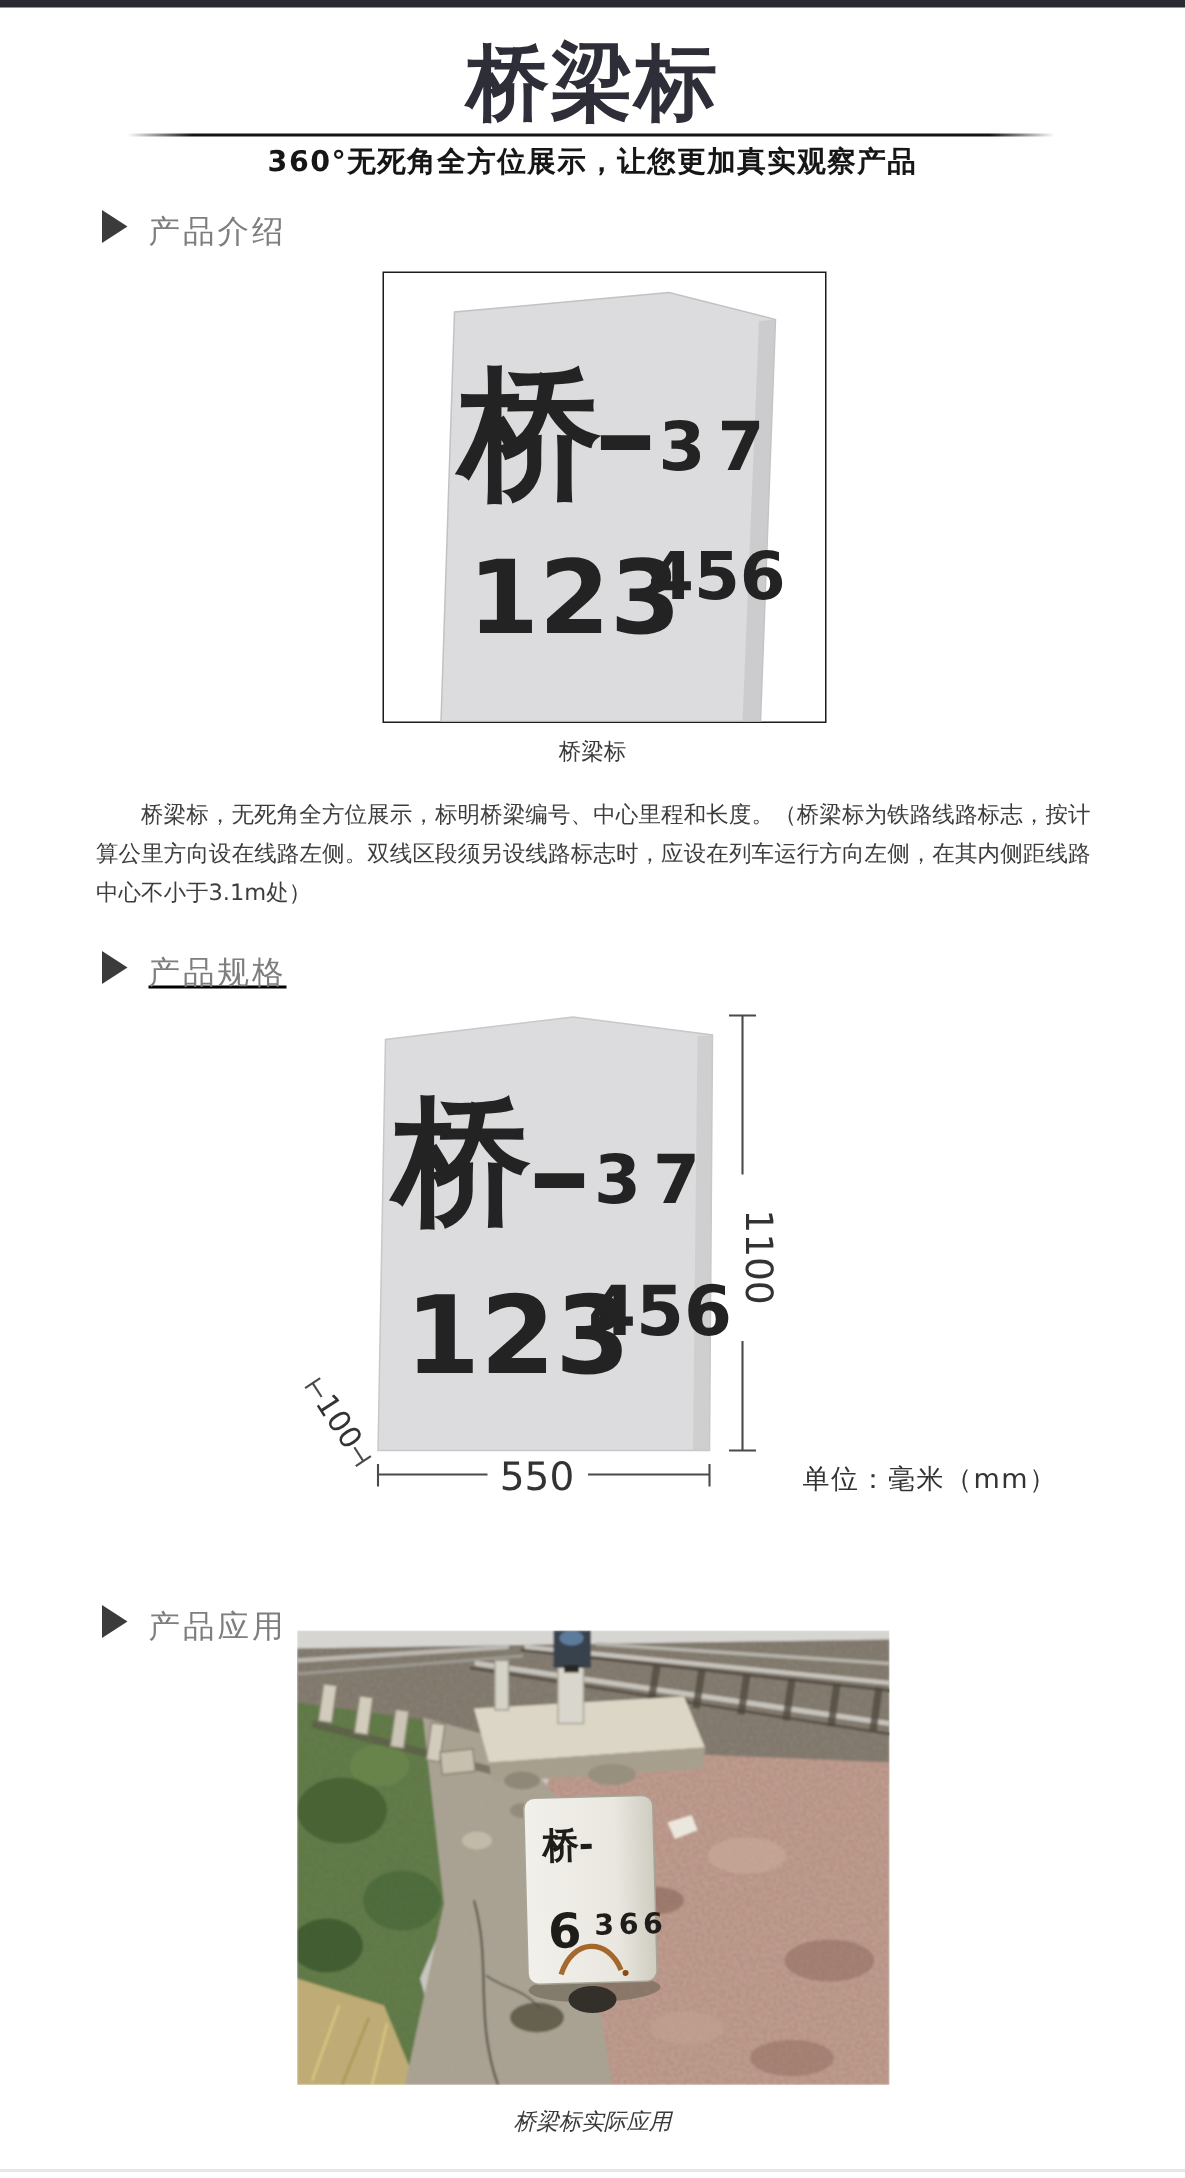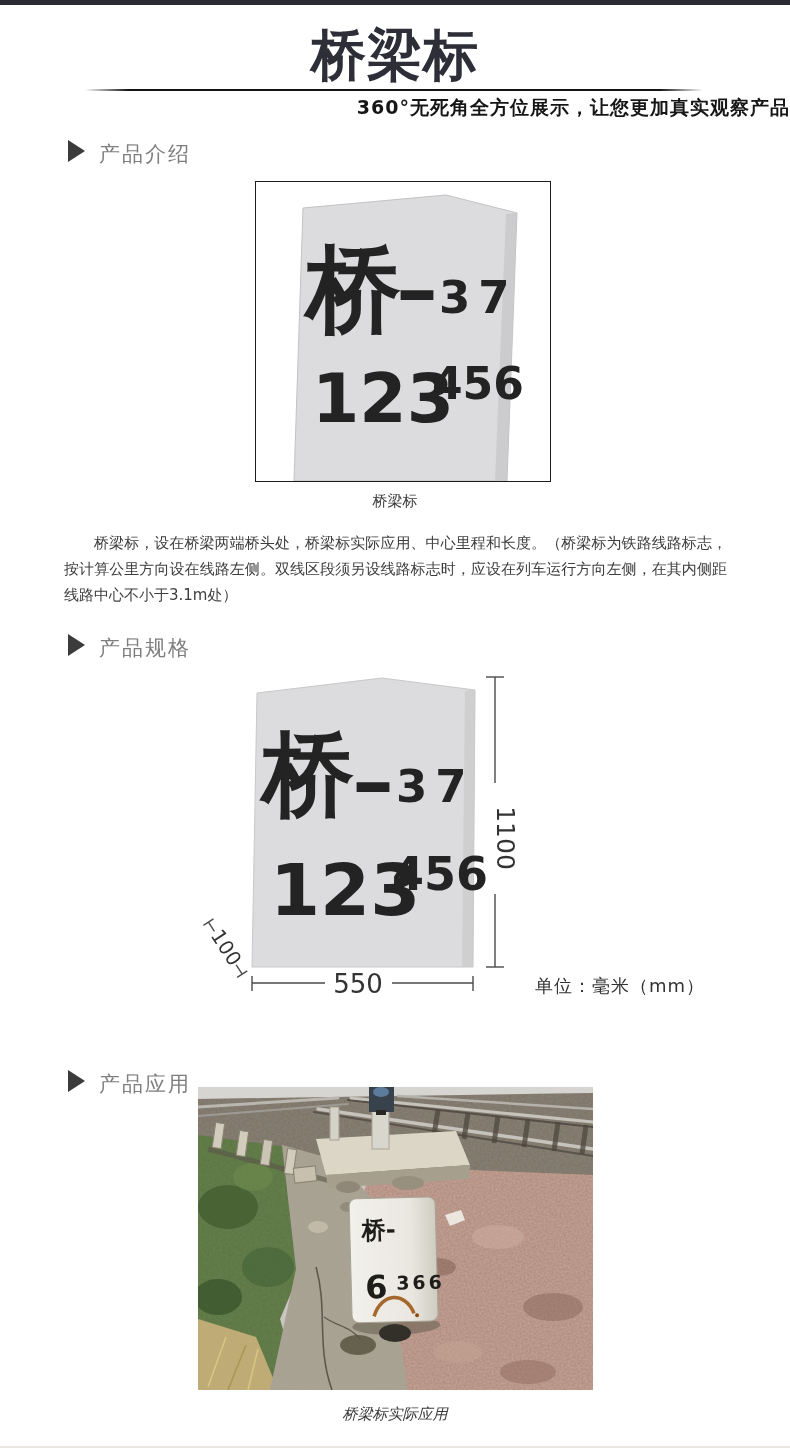--- a/index.html
+++ b/index.html
@@ -13,32 +13,32 @@
   .page-title{
     top:24px;left:0;width:790px;text-align:center;
     font-size:55px;font-weight:bold;letter-spacing:1px;color:#2e2e38;
     line-height:62px;
   }
   .title-underline{
     top:89px;left:85px;width:618px;height:2px;
     background:linear-gradient(90deg,rgba(17,17,17,0) 0%,#141414 7%,#141414 93%,rgba(17,17,17,0) 100%);
   }
   .page-subtitle{
-    top:95px;left:0;width:790px;text-align:right;
+    top:95px;left:0;width:790px;text-align:center;
     font-size:19px;font-weight:bold;color:#161616;letter-spacing:1px;
   }
   .section-header{left:68px;display:flex;align-items:flex-start;}
   .tri-icon{
     width:0;height:0;border-left:17px solid #3b3b3b;
     border-top:11px solid transparent;border-bottom:11px solid transparent;
     margin-right:14px;
   }
   .section-label{font-size:21px;color:#7e7e7e;letter-spacing:2px;}
   .hdr-intro{top:140px;}
-  .hdr-spec{top:634px;}
+  .hdr-spec{top:634px;text-decoration:underline;}
   .hdr-app{top:1070px;}
   .intro-figure{
     top:181px;left:255px;width:294px;height:299px;
     border:1px solid #1c1c1c;background:#ffffff;
   }
   .figure-caption{
     left:0;width:790px;text-align:center;font-size:15px;color:#3a3a3a;
   }
   .cap-intro{top:492px;}
   .cap-app{top:1405px;font-style:italic;}
@@ -75,21 +75,21 @@
       <text x="50" y="140" font-size="95" font-weight="bold" fill="#232323">桥</text>
       <text x="146" y="121" font-size="30" font-weight="bold" fill="#232323" stroke="#232323" stroke-width="6">—</text>
       <text x="183" y="131" font-size="45" font-weight="600" letter-spacing="8" fill="#232323">37</text>
       <text x="56" y="240" font-size="68" font-weight="600" fill="#232323">123</text>
       <text x="176" y="217" font-size="44" font-weight="600" fill="#232323">456</text>
     </svg>
   </div>
 
   <div class="abs figure-caption cap-intro">桥梁标</div>
 
-  <div class="abs product-description">桥梁标，设在桥梁两端桥头处，桥梁标实际应用、中心里程和长度。（桥梁标为铁路线路标志，按计算公里方向设在线路左侧。双线区段须另设线路标志时，应设在列车运行方向左侧，在其内侧距线路中心不小于3.1m处）</div>
+  <div class="abs product-description">桥梁标，无死角全方位展示，标明桥梁编号、中心里程和长度。（桥梁标为铁路线路标志，按计算公里方向设在线路左侧。双线区段须另设线路标志时，应设在列车运行方向左侧，在其内侧距线路中心不小于3.1m处）</div>
 
   <div class="abs section-header hdr-spec">
     <span class="tri-icon"></span>
     <span class="section-label">产品规格</span>
   </div>
 
   <div class="abs spec-figure">
     <svg width="500" height="345" viewBox="0 0 500 345">
       <polygon points="52,299 57,25 182,10 275,22 273,299" fill="#dcdcde" stroke="#c8c8ca" stroke-width="1"></polygon>
       <polygon points="275,22 273,299 262,299 265,23" fill="#c9c9cb" opacity="0.7"></polygon>

